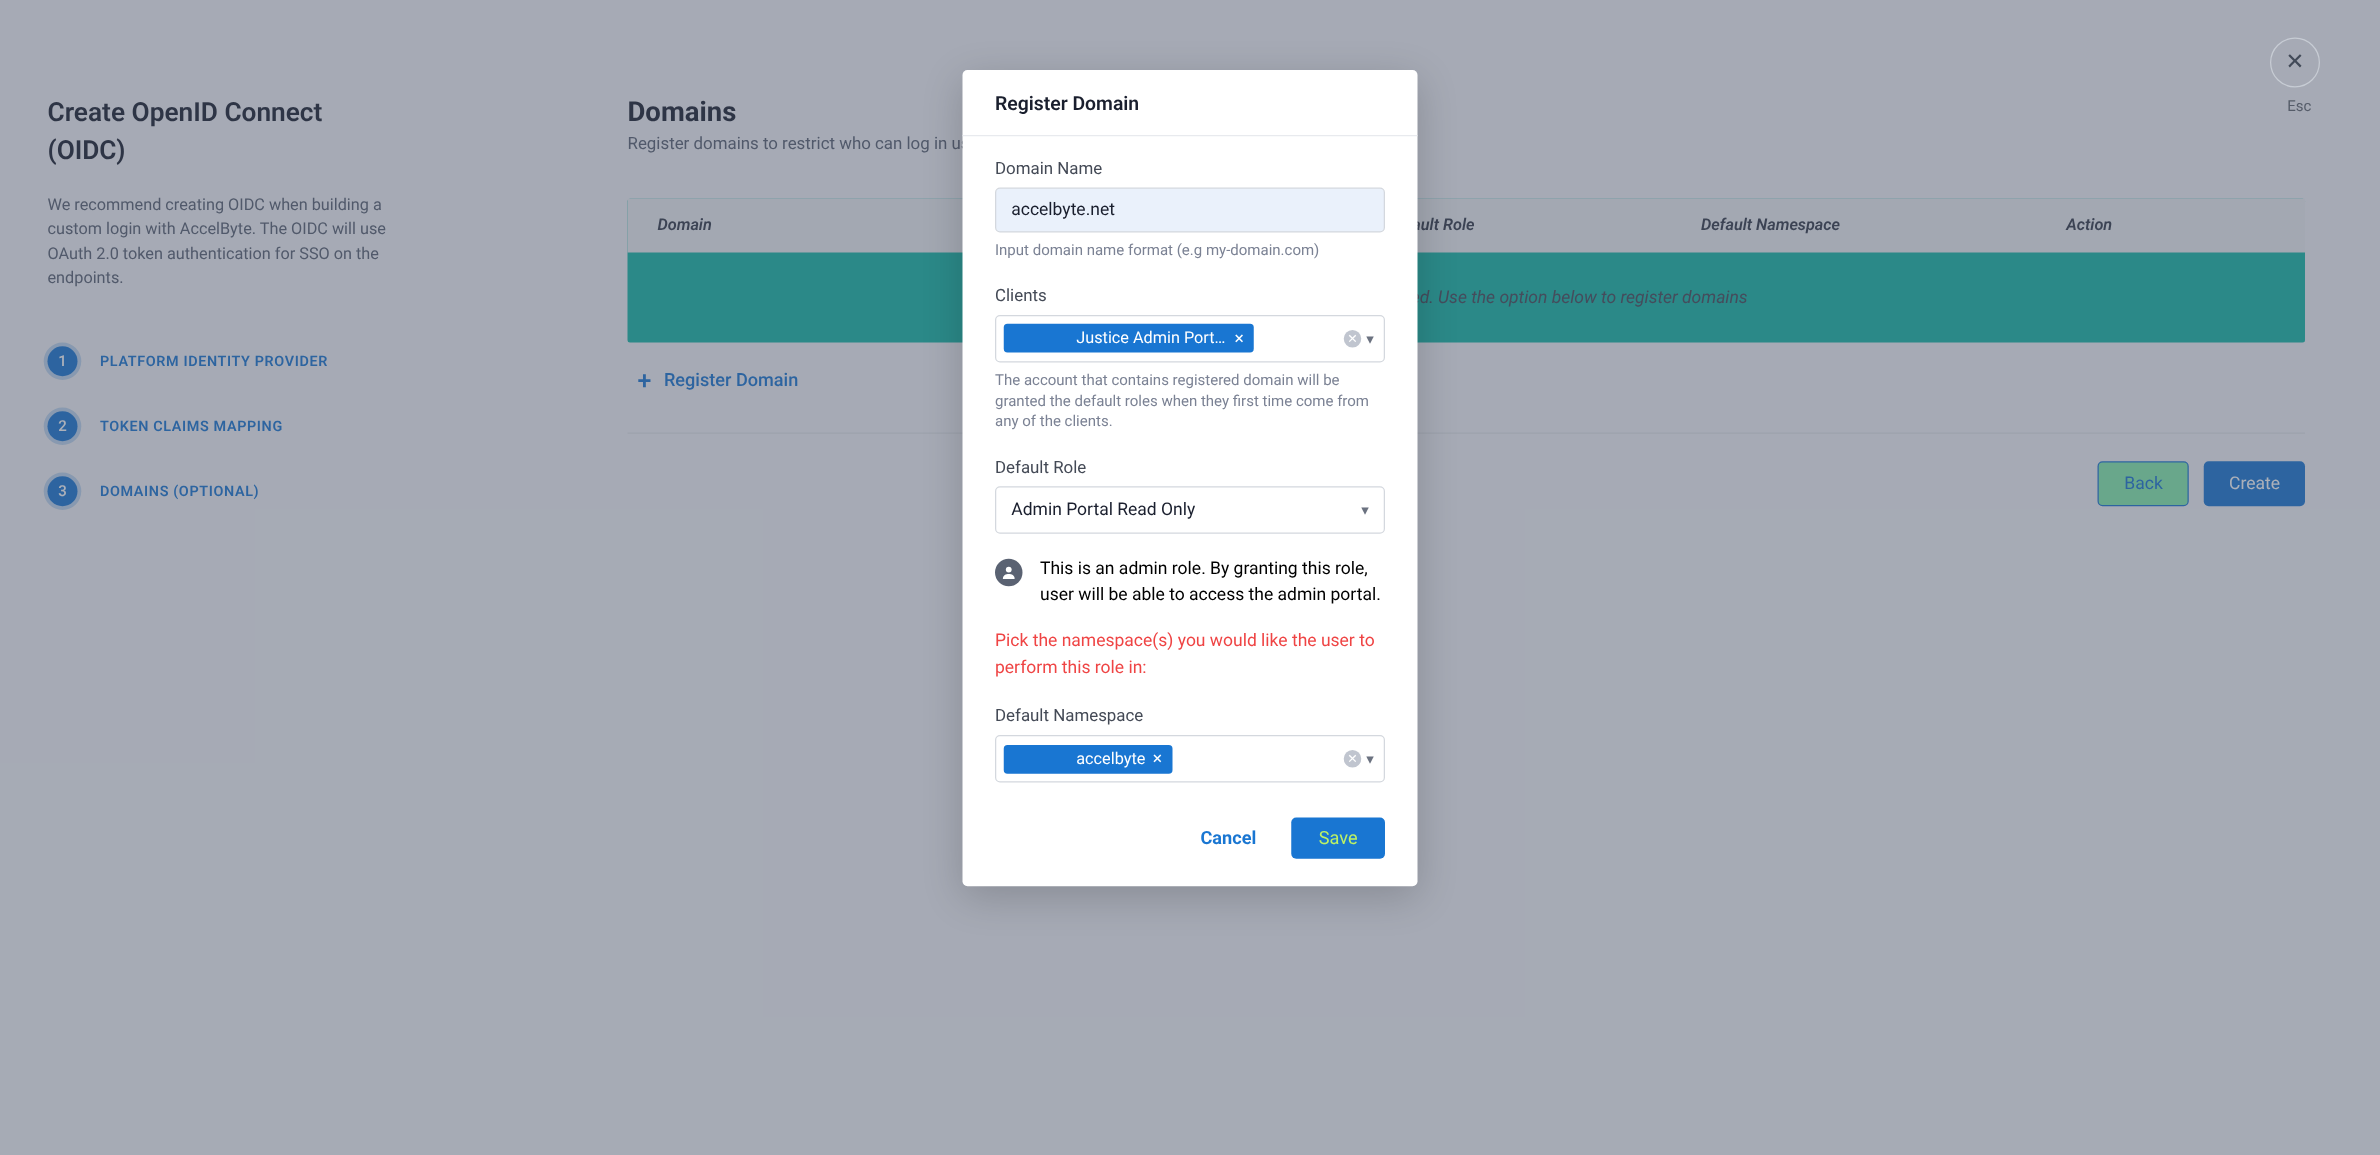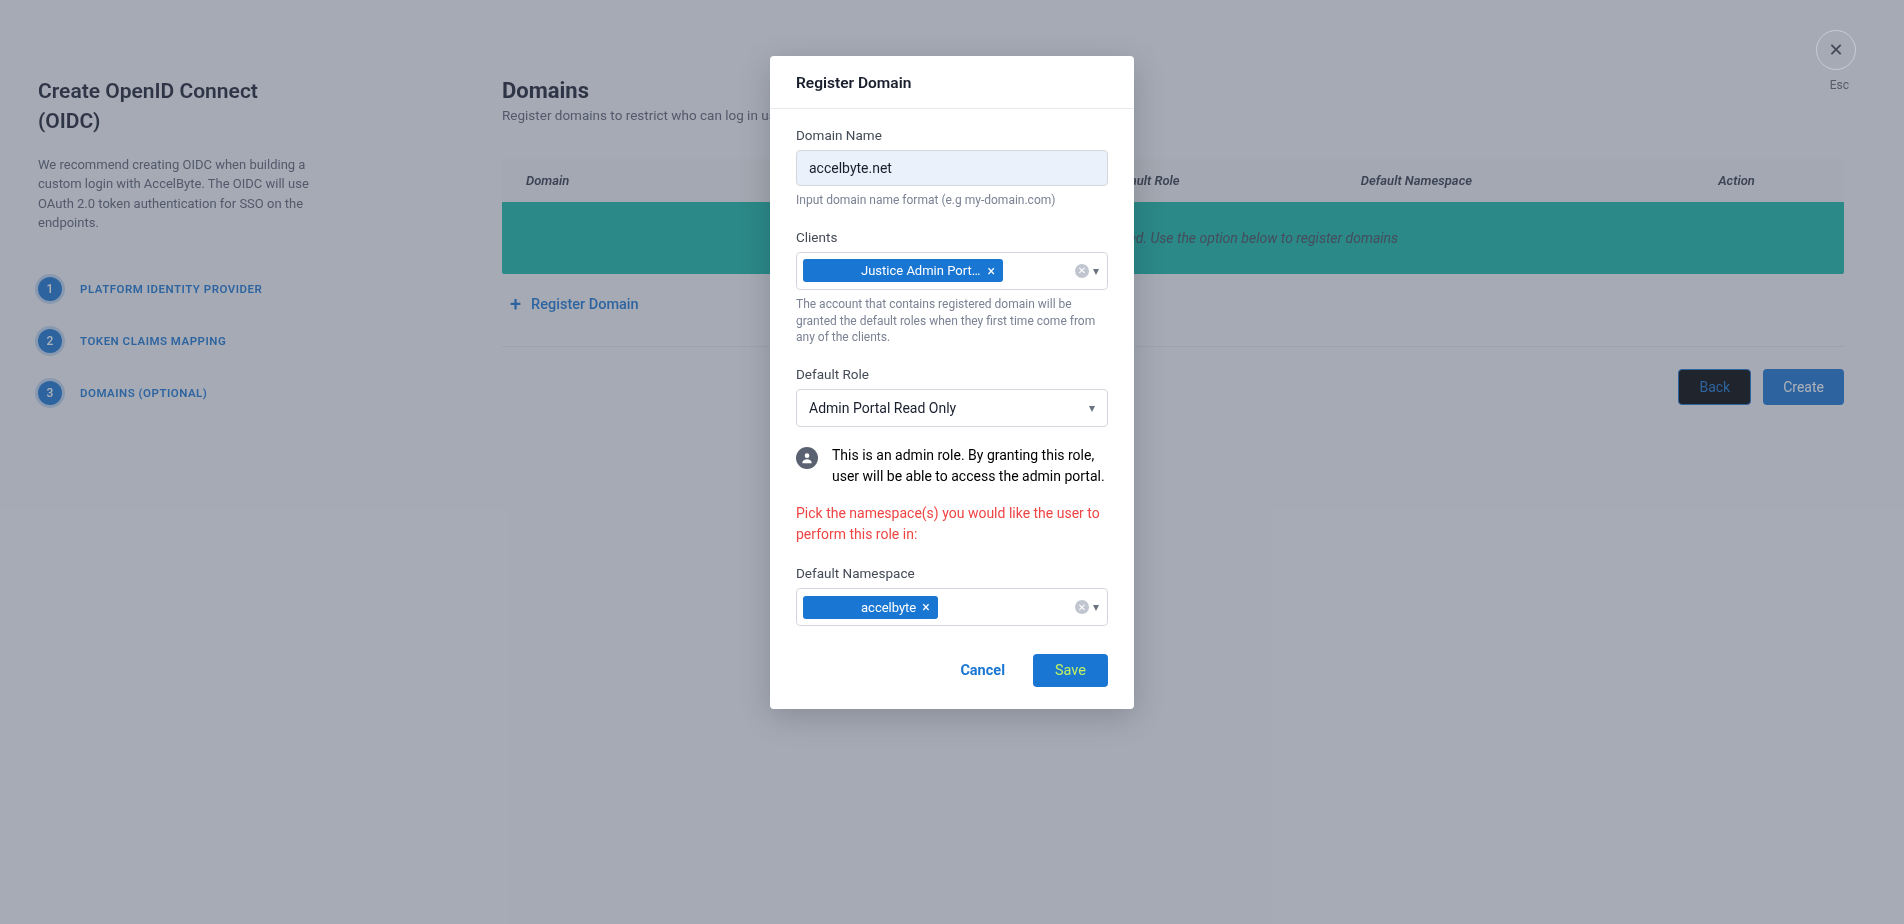--- a/index.html
+++ b/index.html
@@ -116,21 +116,21 @@
       font-size: 13px;
       font-weight: 600;
       color: #333a48;
       background: #eef0f3;
     }
     
     .th-domain { flex: 1.6; }
     .th-clients { flex: 1.2; }
     .th-role { flex: 1.2; }
     .th-namespace { flex: 1.4; }
-    .th-action { flex: 0.8; text-align: center; }
+    .th-action { flex: 0.8; }
     
     .table-empty {
       padding: 28px 0;
       text-align: center;
       font-size: 14px;
       color: #444a56;
     }
     
     .register-link {
       display: inline-flex;
@@ -161,21 +161,21 @@
       border-radius: 4px;
       padding: 9px 20px;
       font-size: 14px;
       cursor: pointer;
       border: none;
     }
     
     .btn-outline {
       border: 1px solid #1976d2;
       color: #1976d2;
-      background: #000000;
+      background: #86efac;
     }
     
     .btn-primary {
       background: #1976d2;
       color: #fff;
     }
     
     .close-btn {
       position: absolute;
       top: 30px;

